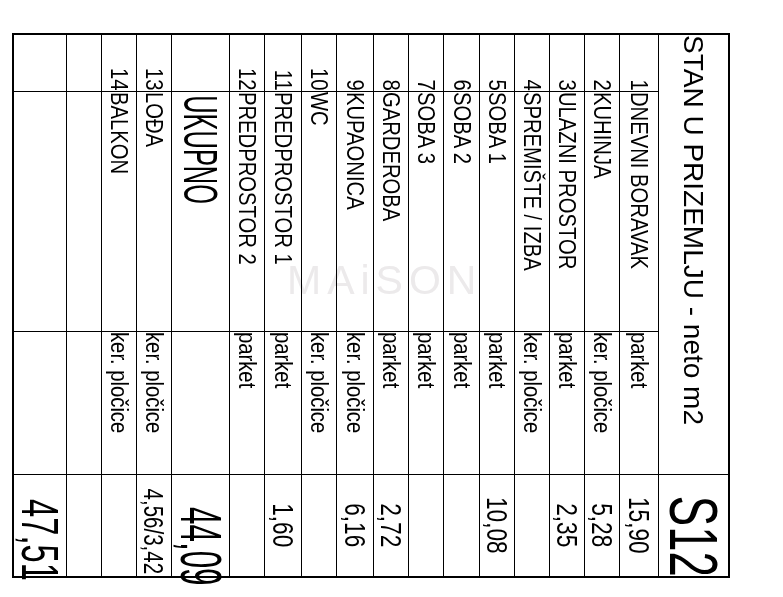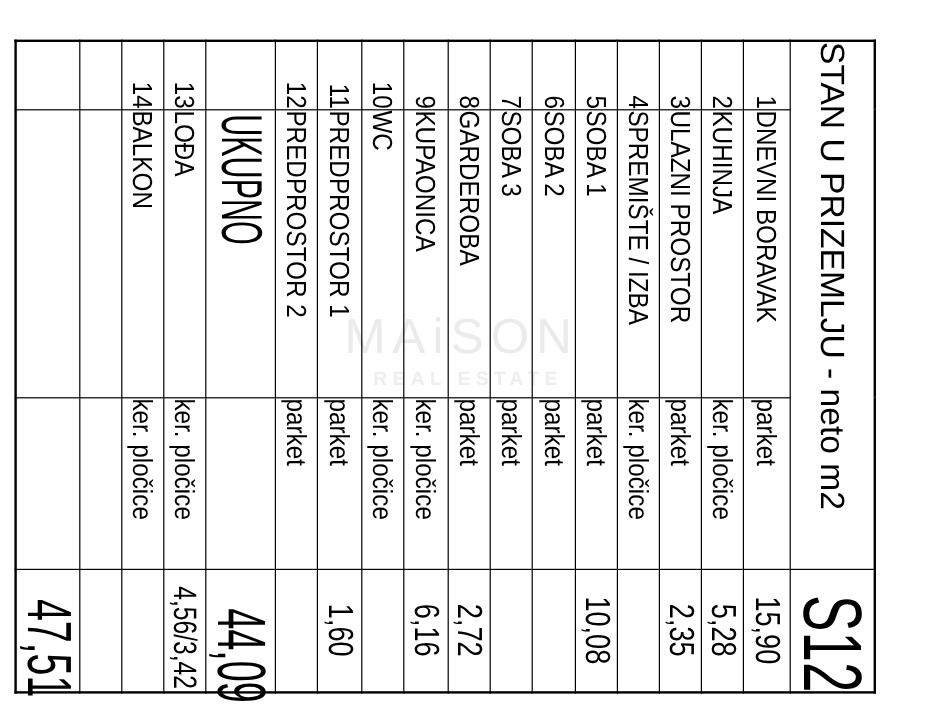--- a/index.html
+++ b/index.html
@@ -35,21 +35,20 @@
   .s-area-total{font-size:52px;transform:scaleX(0.63);transform-origin:center center;}
   .s-unit{font-size:69px;transform:scaleX(0.66);transform-origin:center center;}
 </style>
 </head>
 <body>
 
 <div class="canvas">
 
   <div class="wm">
     <div class="wm-main">MAiSON</div>
-    <div class="wm-sub">REAL ESTATE</div>
   </div>
 
   <div class="rot">
     <table class="spec">
       <colgroup>
         <col style="width:57px">
           <col style="width:240px">
           <col style="width:143px">
           <col style="width:103px">
       </colgroup>

